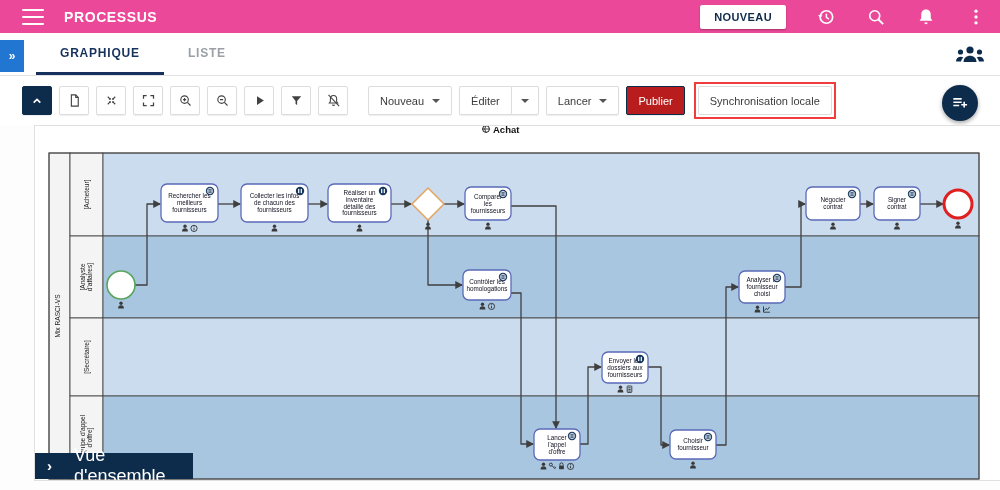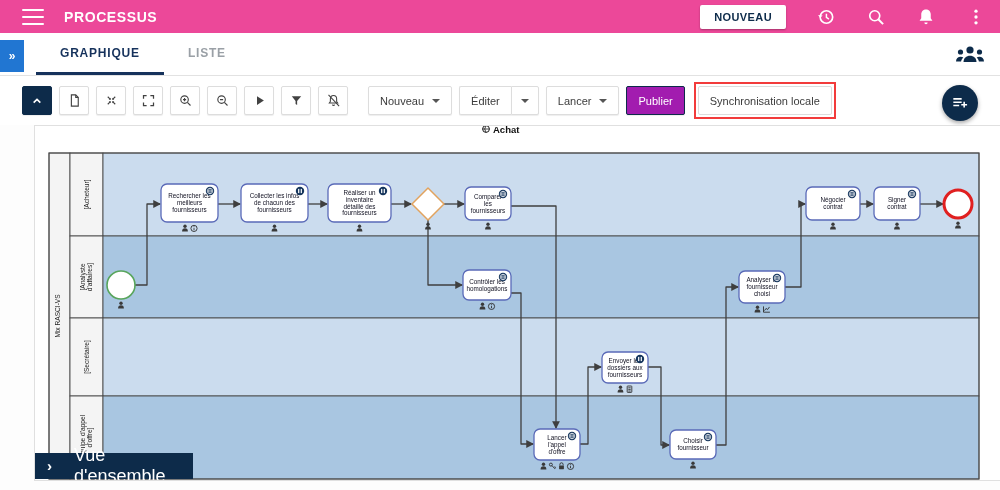--- a/index.html
+++ b/index.html
@@ -17,21 +17,21 @@
   .expand-chip{width:24px;height:32px;background:#2176d2;color:#fff;font-size:12px;font-weight:bold;display:flex;align-items:center;justify-content:center;margin-top:7px;cursor:pointer}
   .tabs{display:flex;margin-left:12px}
   .tab{display:flex;align-items:center;padding:0 24px;font-size:12px;letter-spacing:.8px;font-weight:bold;color:#9aa0a6;border-bottom:3px solid transparent;cursor:pointer}
   .tab.active{color:#16325c;border-bottom-color:#16325c}
   .groups-wrap{margin-left:auto;display:flex;align-items:center;padding-right:14px}
   
   .toolbar{height:49px;background:#fff;display:flex;align-items:center;padding:0 22px;gap:7px}
   .ibtn{width:30px;height:29px;background:#fff;border:1px solid #ddd;border-radius:2px;display:flex;align-items:center;justify-content:center;box-shadow:0 1px 1px rgba(0,0,0,.07);cursor:pointer}
   .ibtn.primary{background:#0d2b4a;border-color:#0d2b4a}
   .tbtn{height:29px;background:#fff;border:1px solid #ddd;border-radius:2px;display:flex;align-items:center;padding:0 11px;font-size:11px;color:#3c3c3c;box-shadow:0 1px 1px rgba(0,0,0,.07);cursor:pointer;white-space:nowrap}
-  .tbtn.navy{background:#a21caf;color:#fff;border-color:#0d2b4a}
+  .tbtn.navy{background:#b91c1c;color:#fff;border-color:#0d2b4a}
   .caret{width:0;height:0;border-left:4px solid transparent;border-right:4px solid transparent;border-top:4px solid #555;margin-left:8px}
   .split{display:flex}
   .split .tbtn:first-child{border-radius:2px 0 0 2px;border-right:none}
   .split .tbtn.caret-only{border-radius:0 2px 2px 0;padding:0 9px}
   .sync-wrap{border:2px solid #f23b3b;padding:2px;margin-left:2px}
   .sync-wrap .tbtn{box-shadow:none}
   .fab{position:absolute;right:22px;top:85px;width:36px;height:36px;border-radius:50%;background:#0d2b4a;display:flex;align-items:center;justify-content:center;box-shadow:0 2px 4px rgba(0,0,0,.35);cursor:pointer}
   .gap-lg{width:6px}
   
   .panel{position:absolute;left:34px;top:125px;width:968px;height:356px;background:#fff;border:1px solid #e0e0e0;overflow:hidden}

